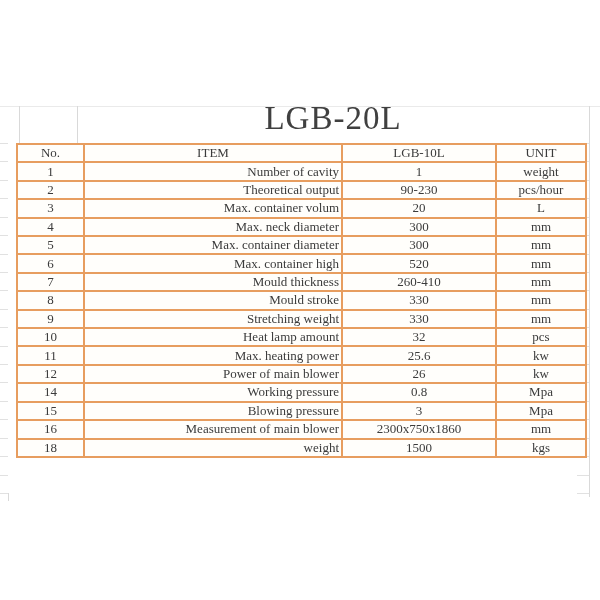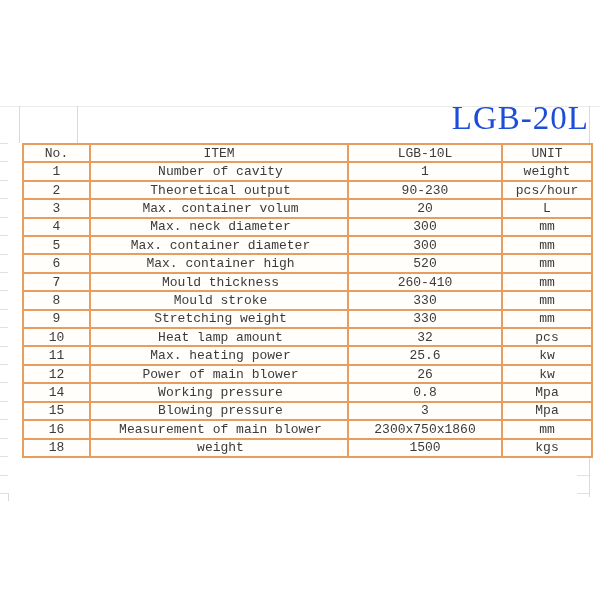--- a/index.html
+++ b/index.html
@@ -19,43 +19,44 @@
   .gl-v-b{left:77px;top:106px;width:1px;height:37px;}
   .gl-v-right{left:589px;top:106px;width:1px;height:391px;}
   .gl-v-bottom{left:8px;top:493px;width:1px;height:8px;}
   .stub{position:absolute;height:1px;background:var(--grid-color);opacity:.8;}
   .stub.left{left:0;width:8px;}
   .stub.right{left:577px;width:13px;}
 
   
   .title{
     position:absolute;left:77px;top:98px;width:512px;height:40px;
-    text-align:right;line-height:40px;
+    text-align:center;line-height:40px;
     font-family:"Liberation Serif","DejaVu Serif",serif;
-    font-size:33px;color:#1d4ed8;letter-spacing:1px;
+    font-size:33px;color:#404040;letter-spacing:1px;
   }
 
   
   table.spec{
-    position:absolute;left:22px;top:143px;width:569px;
+    position:absolute;left:16px;top:143px;width:569px;
     border-collapse:collapse;table-layout:fixed;
     background:var(--cell-bg);
+    font-family:Liberation Serif, serif;
   }
   table.spec th,table.spec td{
     border:2px solid var(--border-color);
     font-size:13px;font-weight:normal;
     height:18.42px;padding:0 2px;
     text-align:center;vertical-align:middle;
     white-space:nowrap;overflow:hidden;
   }
   col.c-no{width:67px;}
   col.c-item{width:258px;}
   col.c-val{width:154px;}
   col.c-unit{width:90px;}
-  table.spec td.c-item{text-align:center;padding-left:5px;}
+  table.spec td.c-item{text-align:right;padding-left:5px;}
 </style>
 </head>
 <body>
 
 <div>
   <div class="gridline gl-h-top"></div>
   <div class="gridline gl-v-a"></div>
   <div class="gridline gl-v-b"></div>
   <div class="gridline gl-v-right"></div>
   <div class="gridline gl-v-bottom"></div>

